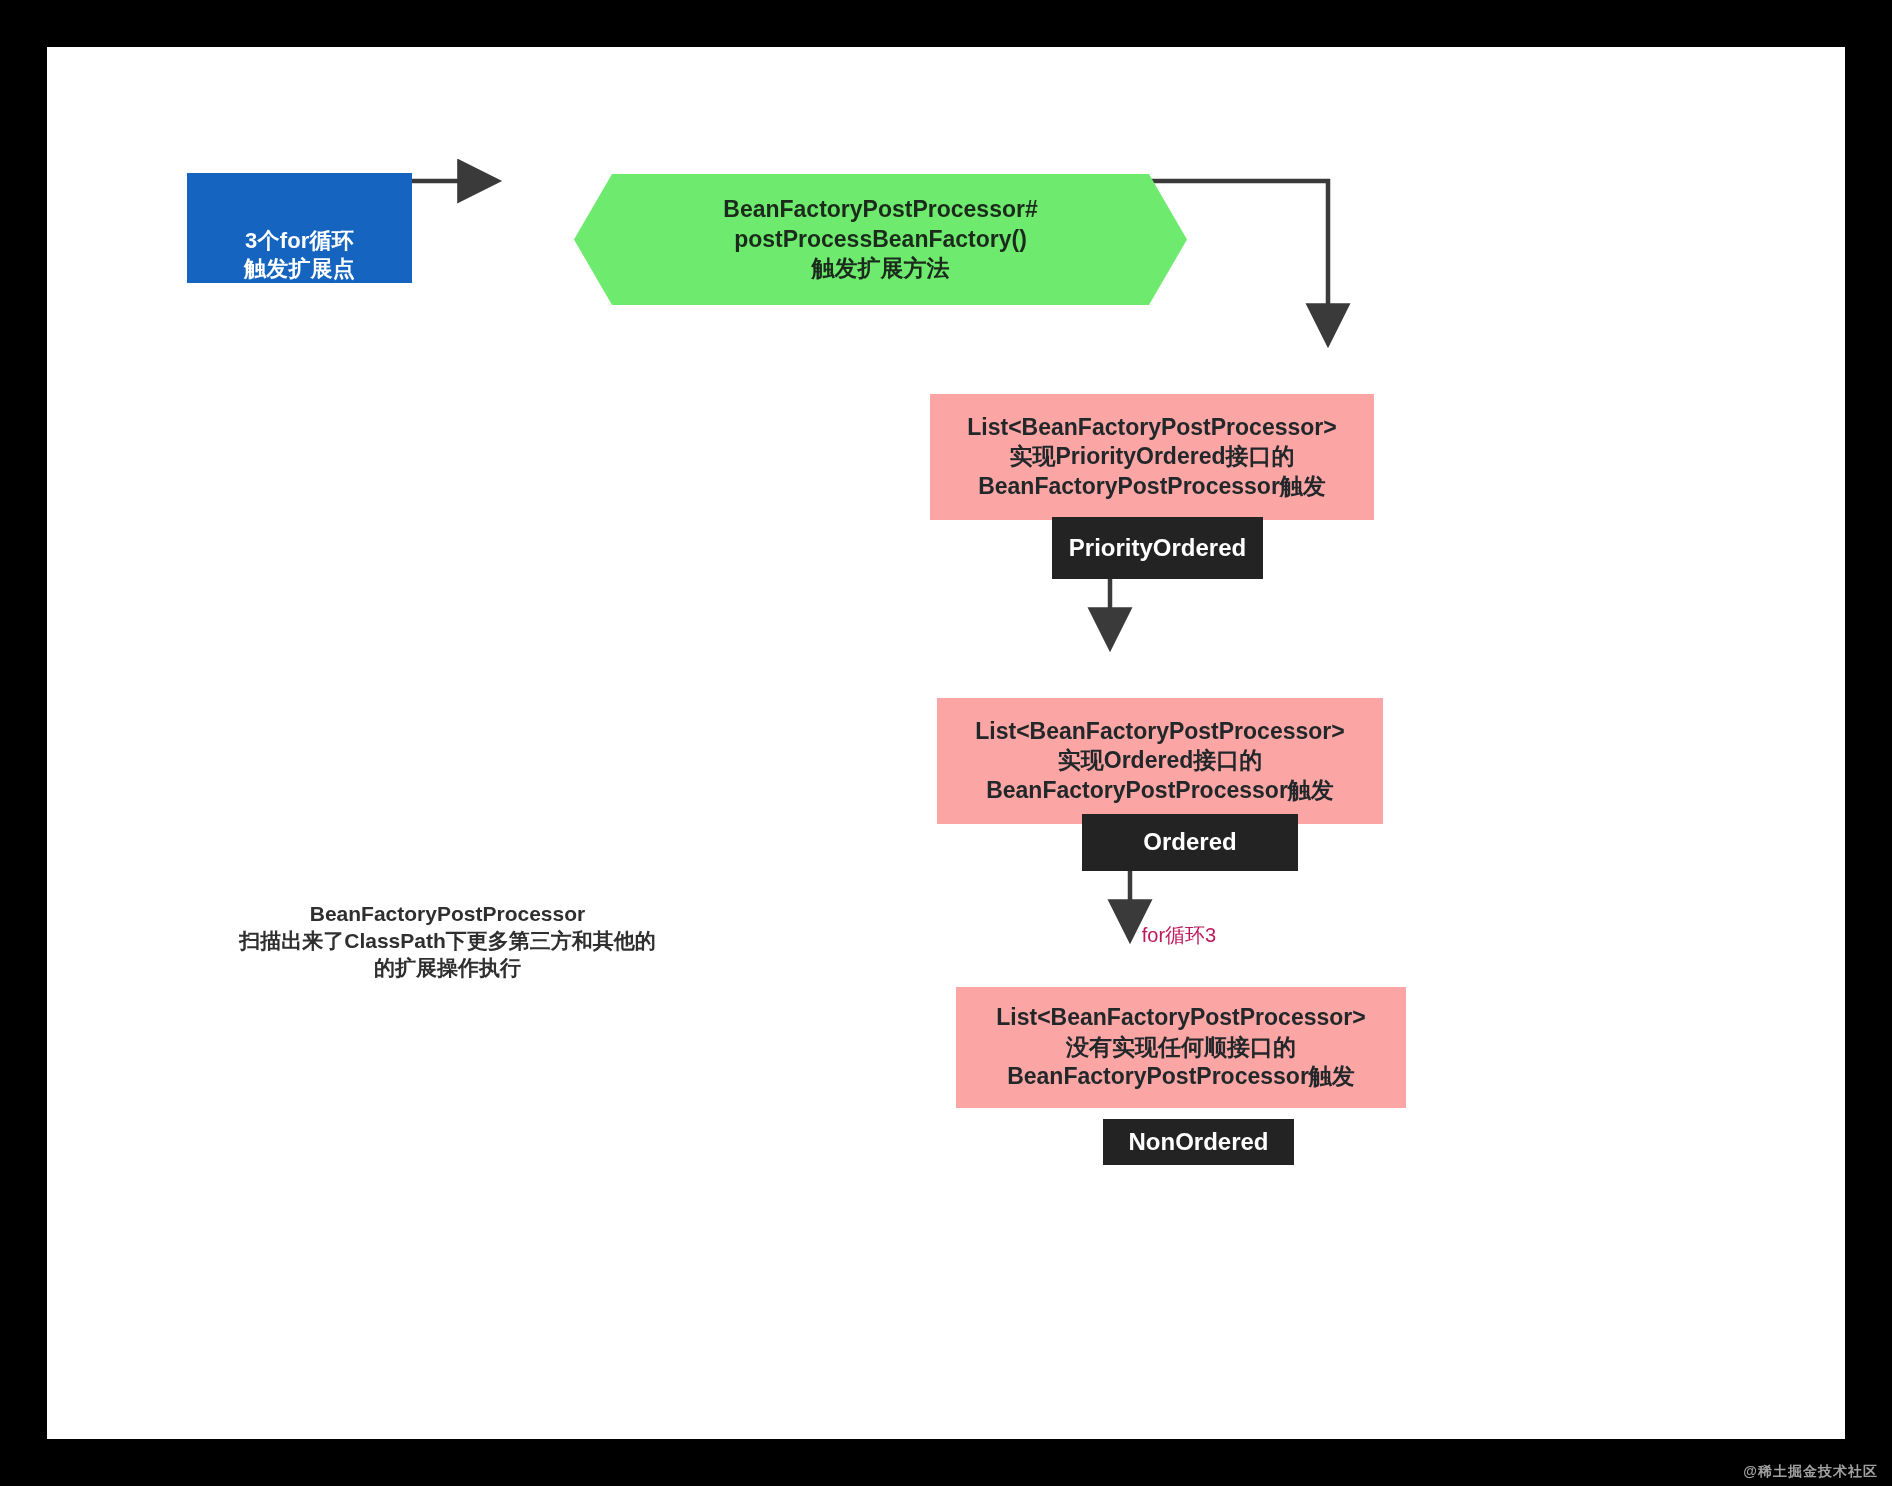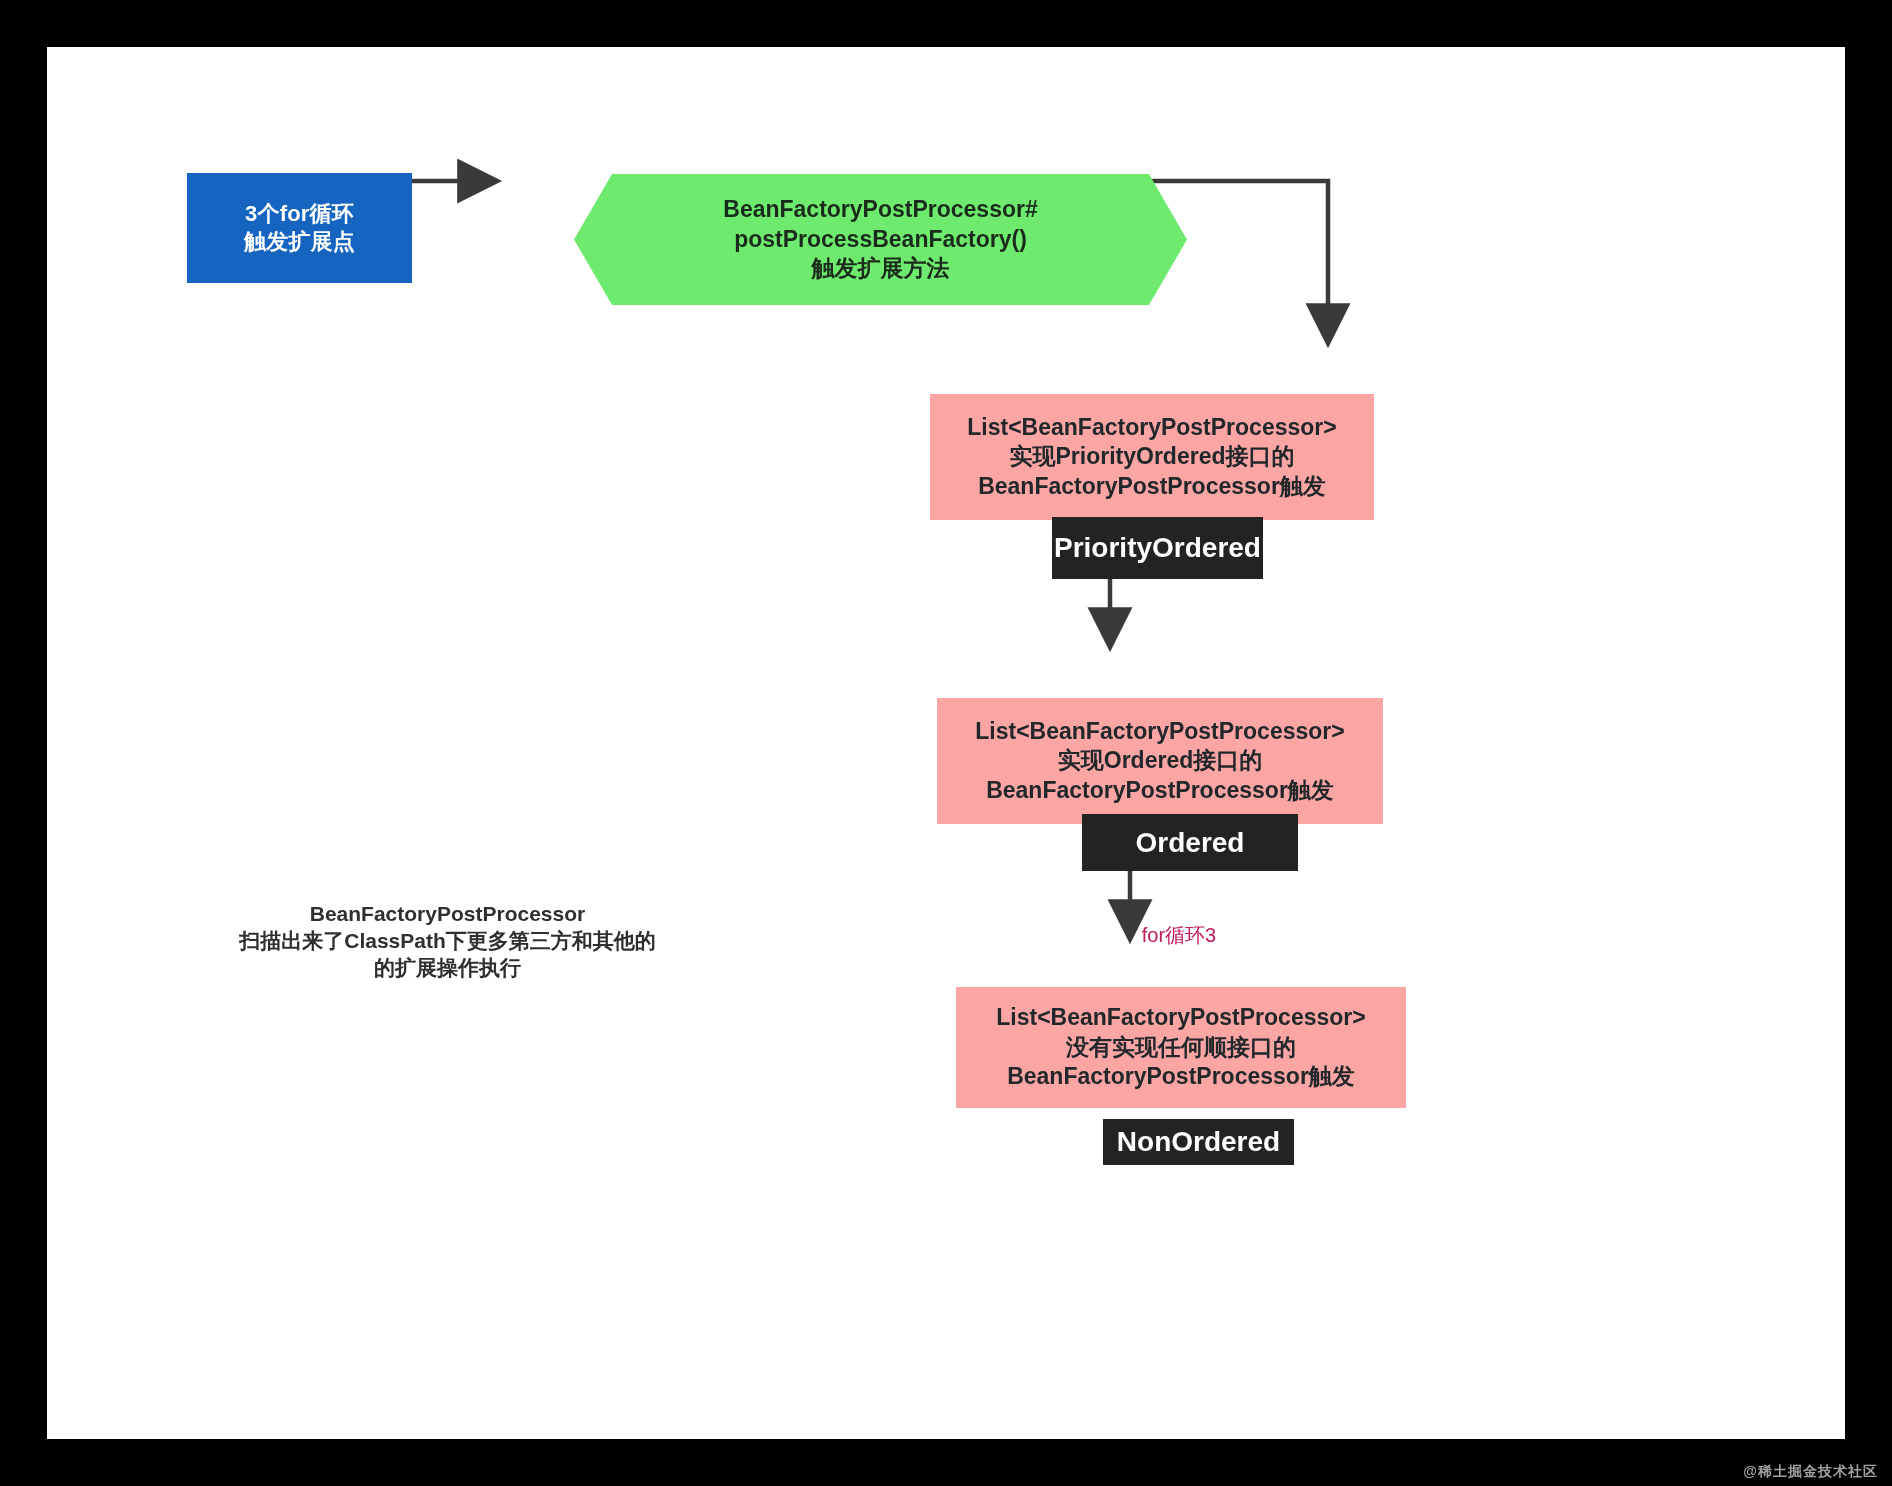--- a/index.html
+++ b/index.html
@@ -51,20 +51,21 @@
   
   #blue-box {
     left: 134px;
     top: 120px;
     width: 225px;
     height: 110px;
     background: #1565C0;
     color: #ffffff;
     font-size: 22px;
     letter-spacing: 0.2px;
+    justify-content: flex-end;
   }
 
   
   #hex-wrap {
     left: 521px;
     top: 121px;
     width: 613px;
     height: 131px;
   }
   #hex-shape {
@@ -87,21 +88,21 @@
     font-size: 23px;
   }
   #list-box-1 { left: 877px; top: 341px; width: 444px; height: 126px; }
   #list-box-2 { left: 884px; top: 645px; width: 446px; height: 126px; }
   #list-box-3 { left: 903px; top: 934px; width: 450px; height: 121px; }
 
   
   .badge {
     background: #232323;
     color: #ffffff;
-    font-size: 28px;
+    font-size: 24px;
     text-align: center;
   }
   #badge-priority { left: 999px; top: 464px; width: 211px; height: 62px; }
   #badge-ordered  { left: 1029px; top: 761px; width: 216px; height: 57px; }
   #badge-nonordered { left: 1029px; top: 1066px; width: 191px; height: 46px; margin-left: 21px; }
 
   
   #annotation {
     position: absolute;
     left: 176px;

